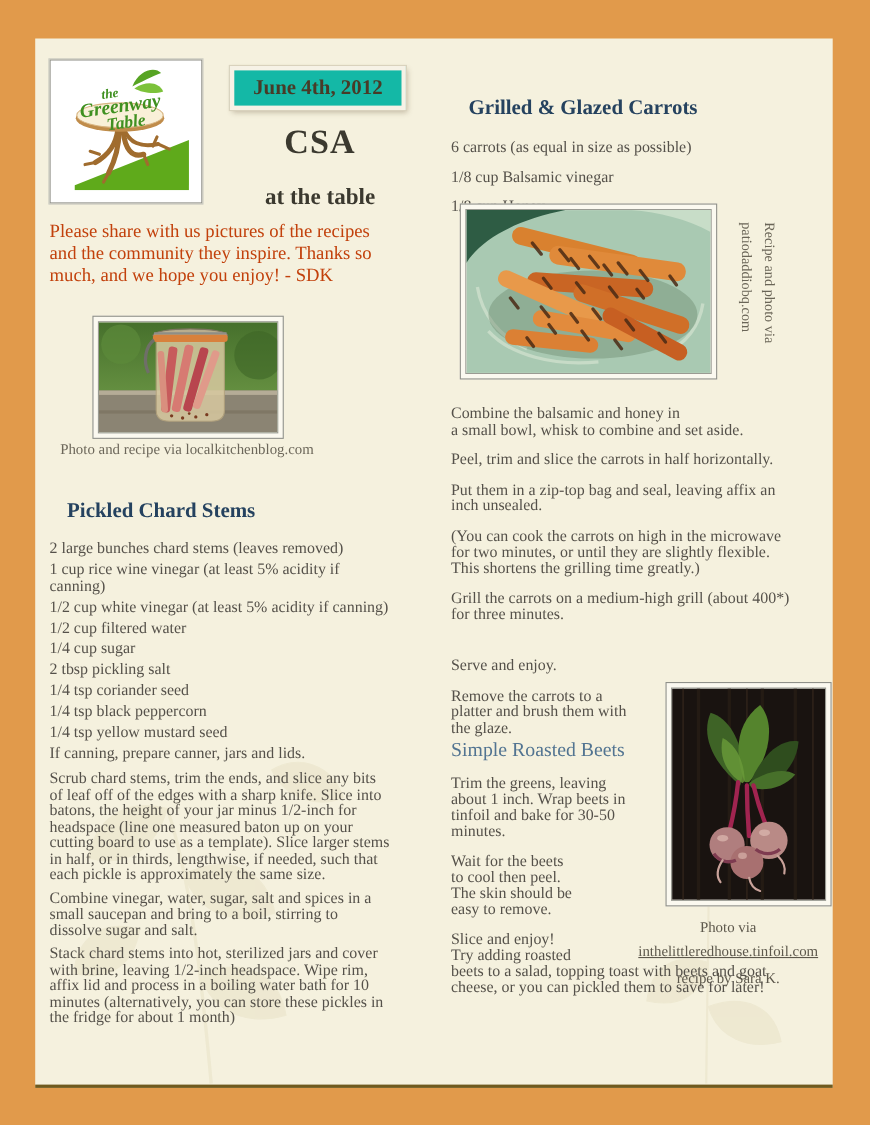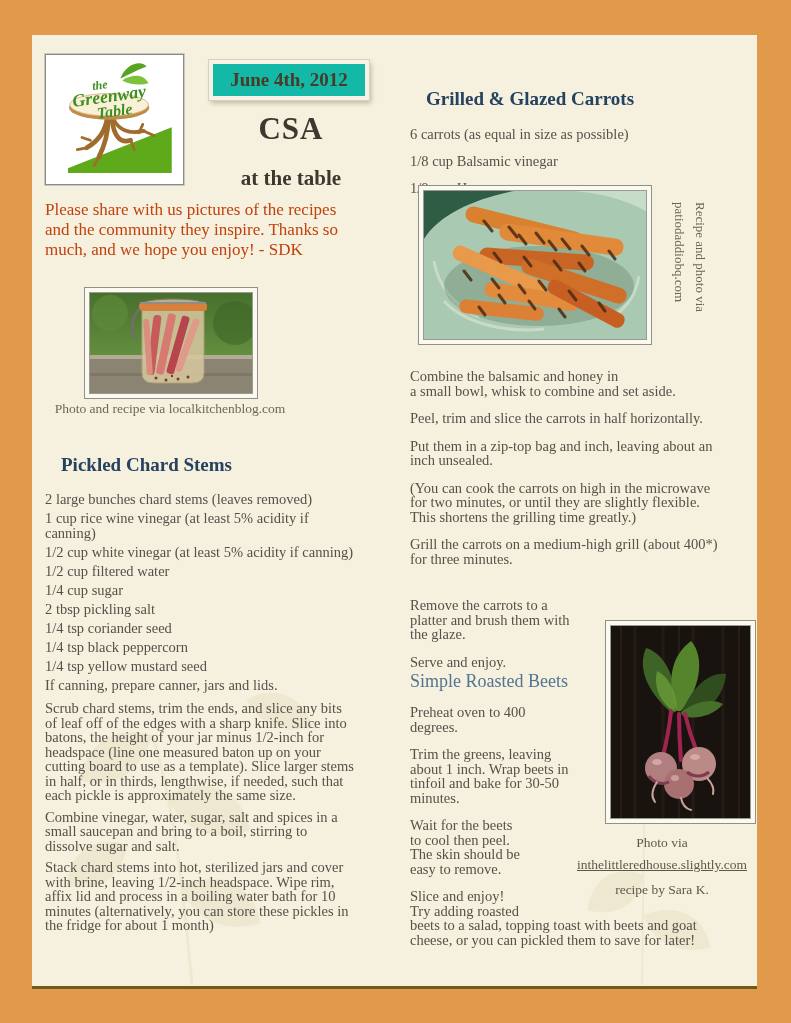--- a/index.html
+++ b/index.html
@@ -251,41 +251,39 @@
 
   <div class="vcredit" style="left:636px;top:167px;">
     <div>Recipe and photo via</div>
     <div>patiodaddiobq.com</div>
   </div>
 
   <div class="col-block steps roomy" style="left:378px;top:309px;width:380px;margin-top:25px;">
     <p>Combine the balsamic and honey in
 a small bowl, whisk to combine and set aside.</p>
     <p>Peel, trim and slice the carrots in half horizontally.</p>
-    <p>Put them in a zip-top bag and inch, leaving about an
+    <p>Put them in a zip-top bag and seal, leaving affix an
 inch unsealed.</p>
     <p>(You can cook the carrots on high in the microwave
 for two minutes, or until they are slightly flexible.
 This shortens the grilling time greatly.)</p>
     <p>Grill the carrots on a medium-high grill (about 400*)
 for three minutes.</p>
   </div>
 
   <div class="col-block steps roomy" style="left:378px;top:563px;width:230px;">
+    <p>Serve and enjoy.</p>
     <p>Remove the carrots to a
 platter and brush them with
 the glaze.</p>
-    <p>Serve and enjoy.</p>
   </div>
 
   <div class="col-block" style="left:378px;top:636px;width:380px;">
     <h2 class="h-beets">Simple Roasted Beets</h2>
     <div class="steps roomy" style="margin-top:13px;">
-      <p>Preheat oven to 400
-degrees.</p>
       <p>Trim the greens, leaving
 about 1 inch. Wrap beets in
 tinfoil and bake for 30-50
 minutes.</p>
       <p>Wait for the beets
 to cool then peel.
 The skin should be
 easy to remove.</p>
       <p>Slice and enjoy!
 Try adding roasted
@@ -331,17 +329,17 @@
       <g stroke="#c9a29a" stroke-width="2" fill="none" stroke-linecap="round">
         <path d="M46,156 q-8,12 -2,20"></path>
         <path d="M70,172 q2,10 10,12"></path>
         <path d="M96,152 q8,8 6,16"></path>
       </g>
     </svg>
   </div>
 
   <div class="caption beet-credit" style="left:500px;top:800px;">
     <div class="line">Photo via</div>
-    <div><a href="#">inthelittleredhouse.slightly.com</a></div>
+    <div><a href="#">inthelittleredhouse.tinfoil.com</a></div>
     <div class="line byline">recipe by Sara K.</div>
   </div>
 
 </div>
 
 </body></html>

